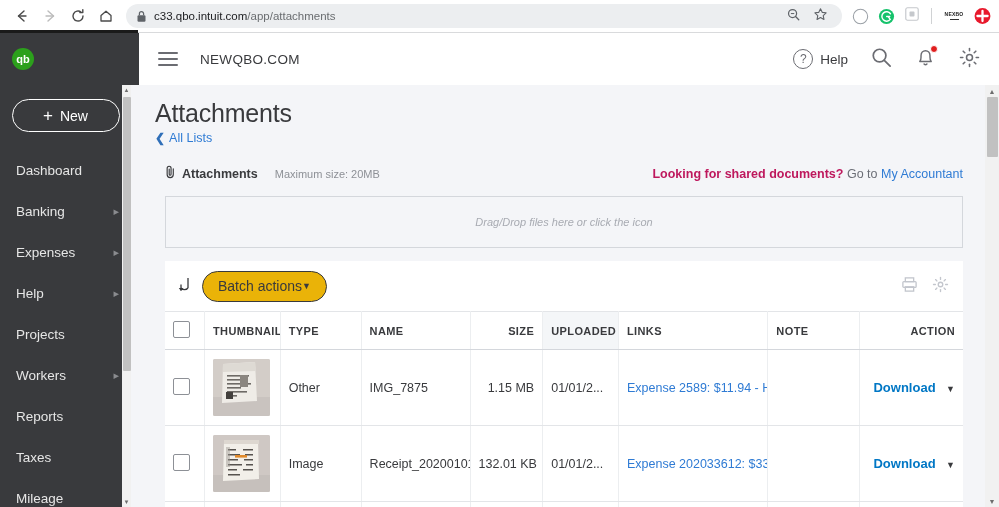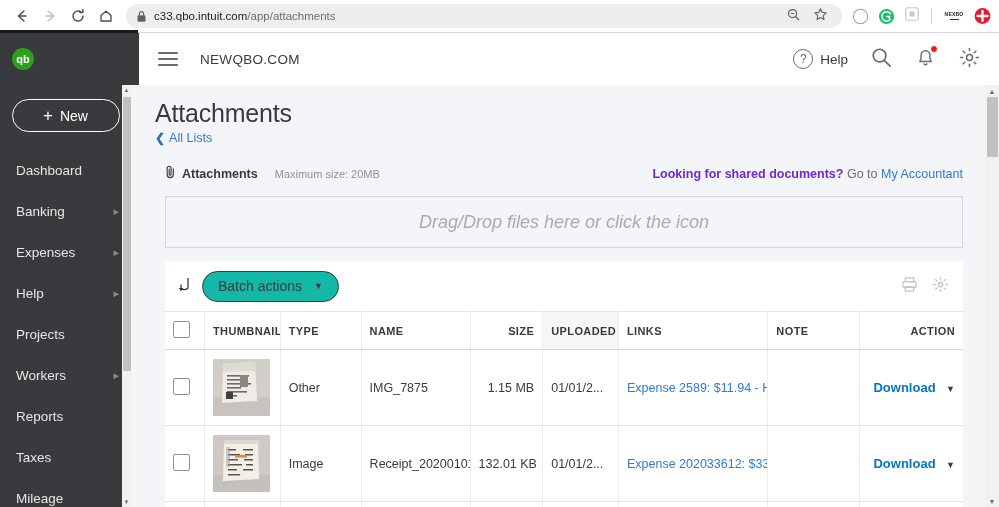--- a/index.html
+++ b/index.html
@@ -147,44 +147,44 @@
   .breadcrumb .bc-chev { font-size: 12px; color: #2f6fb8; font-weight: bold;}
 
   .sub-row {
     display: flex; align-items: center;
     margin: 19px 36px 0 33px;
   }
   .att-label { display: flex; align-items: center; gap: 5px; }
   .att-label-text { font-size: 12.5px; font-weight: bold; color: #393a3d; }
   .max-size { margin-left: 17px; font-size: 11px; color: #8d9096; }
   .shared-docs { margin-left: auto; font-size: 12.5px; color: #6b6e76; }
-  .shared-docs b { color: #6d28d9; }
+  .shared-docs b { color: #be185d; }
   .shared-docs a { color: #2f7bd4; text-decoration: none; }
 
   .dropzone {
     margin: 13px 36px 0 34px; height: 52px;
     background: #f4f5f8; border: 1px solid #d4d7dc;
     display: flex; align-items: center; justify-content: center;
-    font-size: 18px; font-style: italic; color: #a8abb2;
+    font-size: 11px; font-style: italic; color: #a8abb2;
   }
 
   .table-card {
     margin: 13px 36px 0 34px;
     background: #fff;
     min-height: 260px;
   }
   .toolbar {
     height: 50px; display: flex; align-items: center; padding: 0 14px 0 12px;
   }
   .dl-arrow { color: #393a3d; font-size: 17px; margin-right: 9px; line-height: 1; }
   .batch-btn {
     height: 31px; padding: 0 15px;
     border: 1px solid #393a3d; border-radius: 16px;
-    display: flex; align-items: center; gap: 12px;
-    font-size: 14px; color: #393a3d; background: #14b8a6;
+    display: flex; align-items: center; 
+    font-size: 14px; color: #393a3d; background: #eab308;
   }
   .caret-dn { font-size: 9px; }
   .toolbar-icons { margin-left: auto; display: flex; align-items: center; gap: 14px; }
 
   table { width: 100%; border-collapse: collapse; table-layout: fixed; }
   thead th {
     font-size: 11px; font-weight: bold; color: #393a3d;
     letter-spacing: .4px;
     padding: 9px 8px; text-align: left;
     border-top: 1px solid #e3e5e8; border-bottom: 1px solid #d4d7dc;

